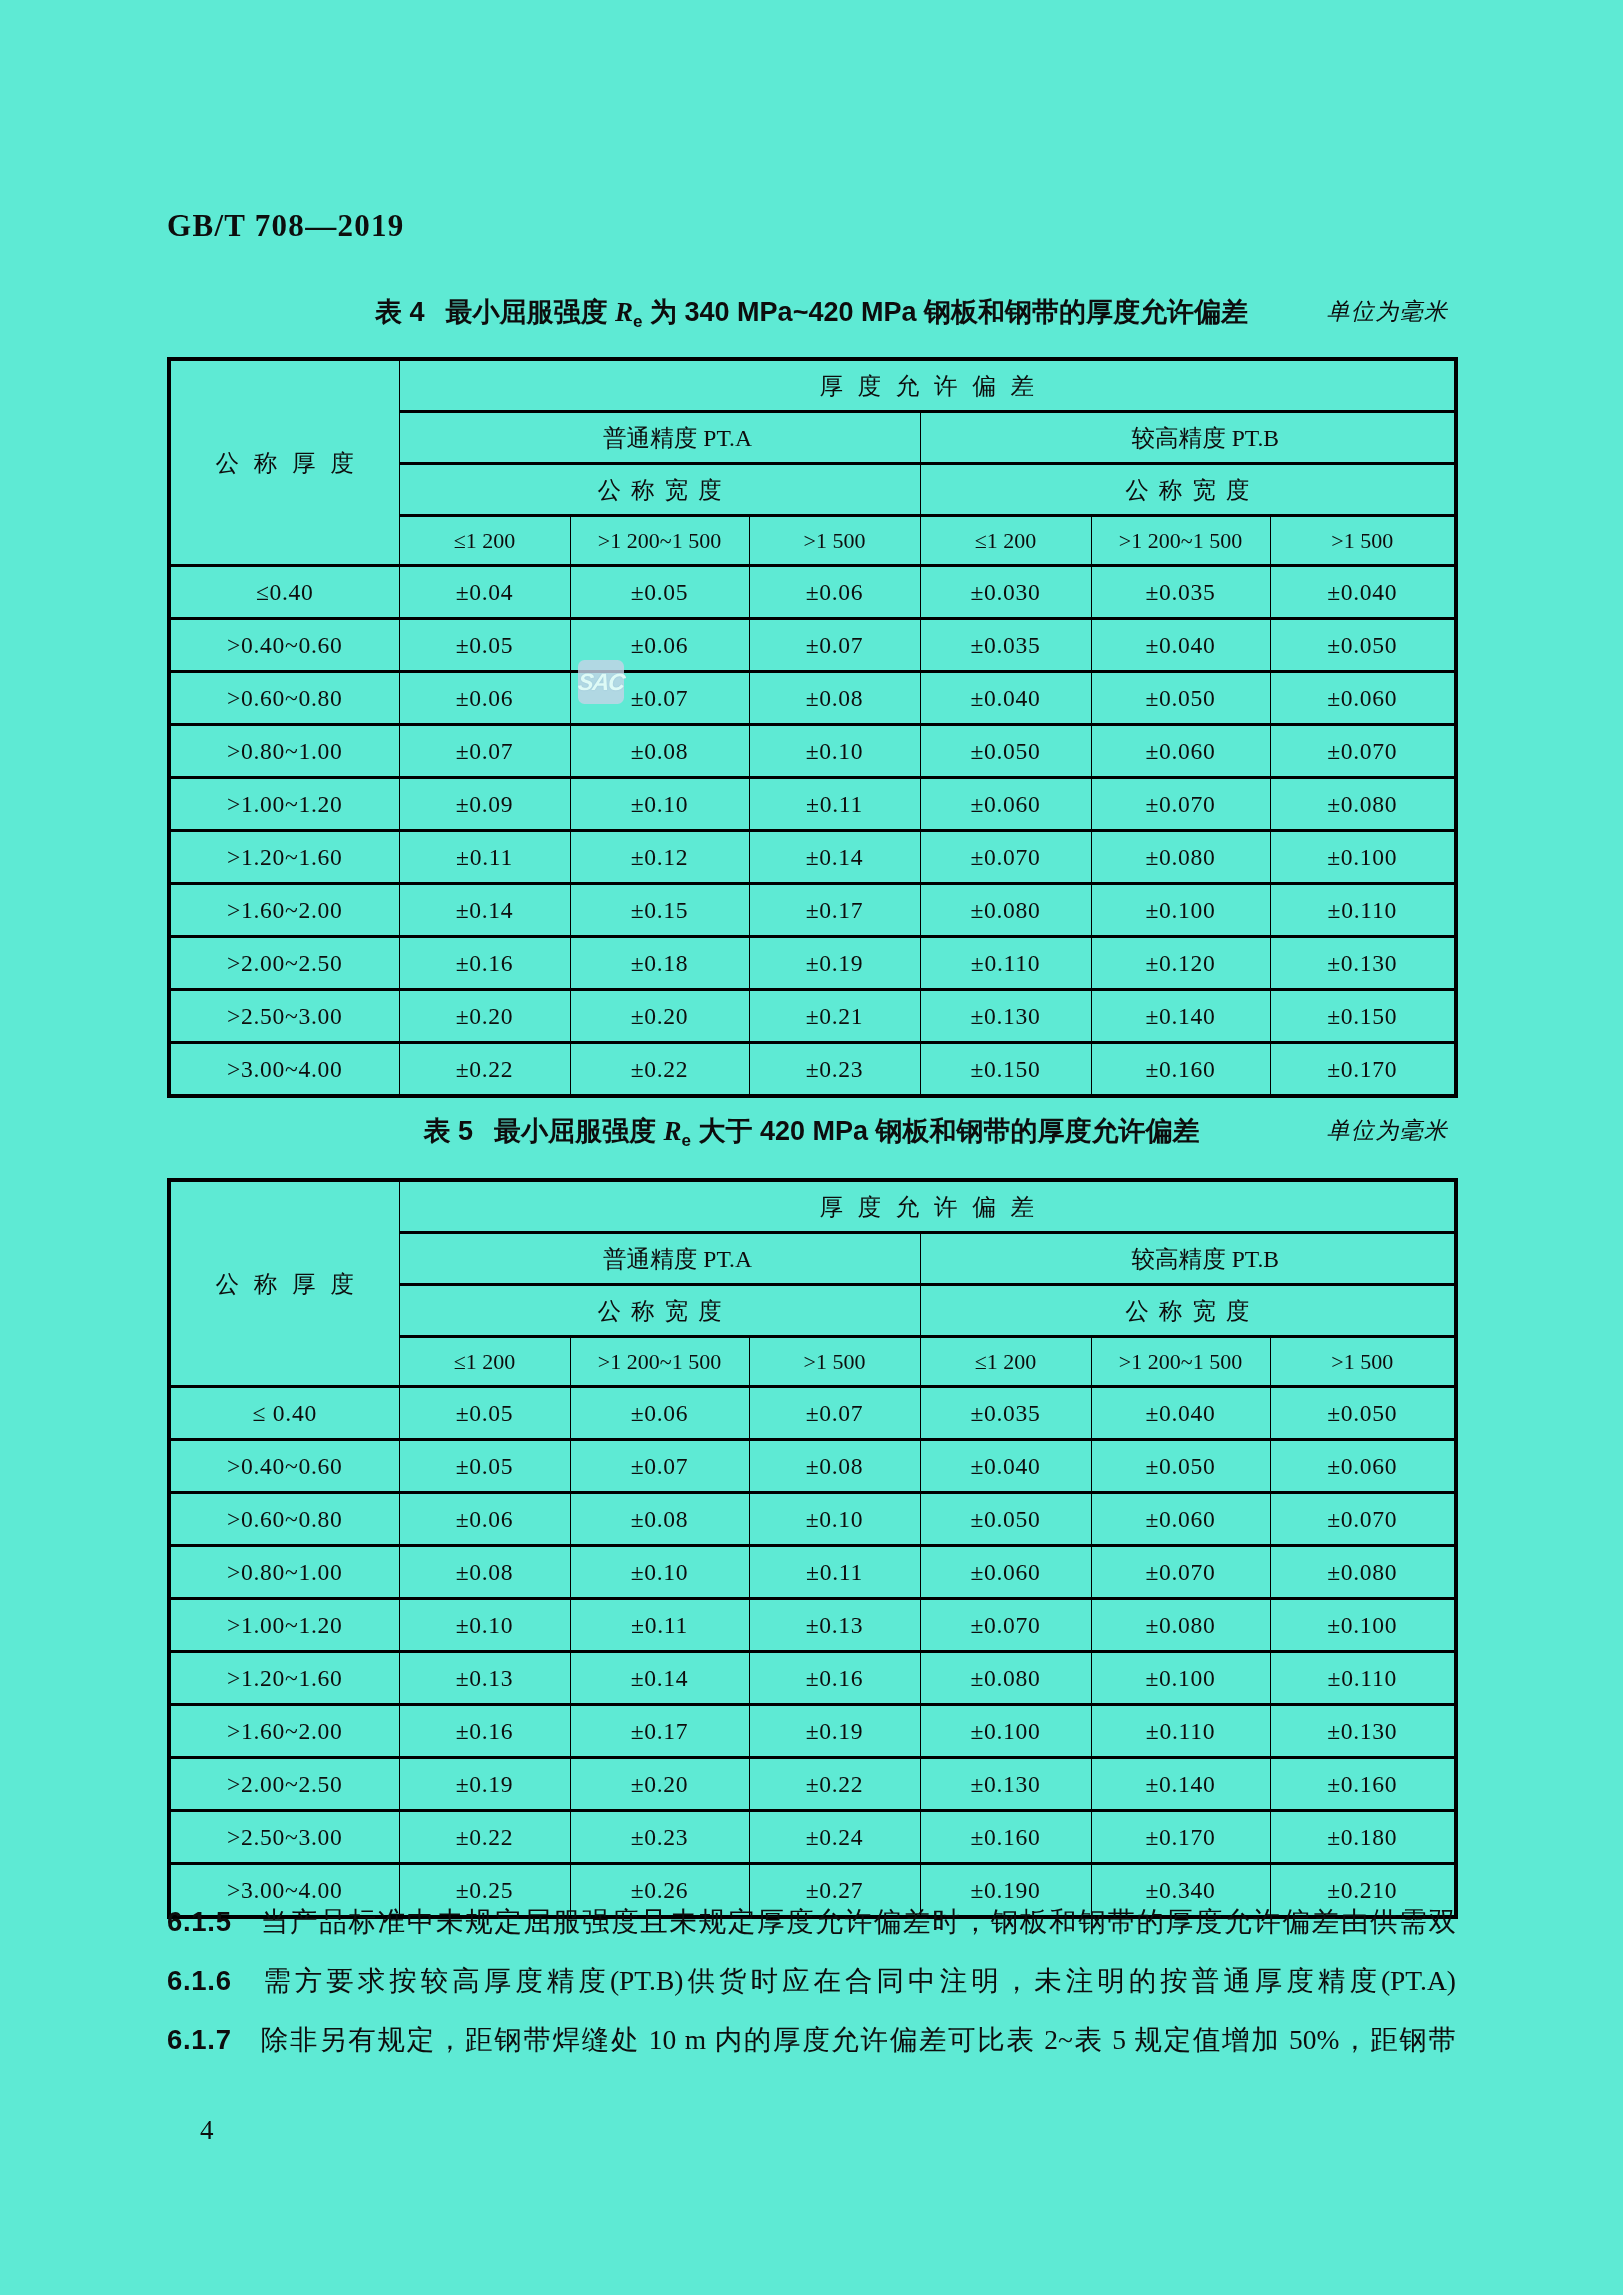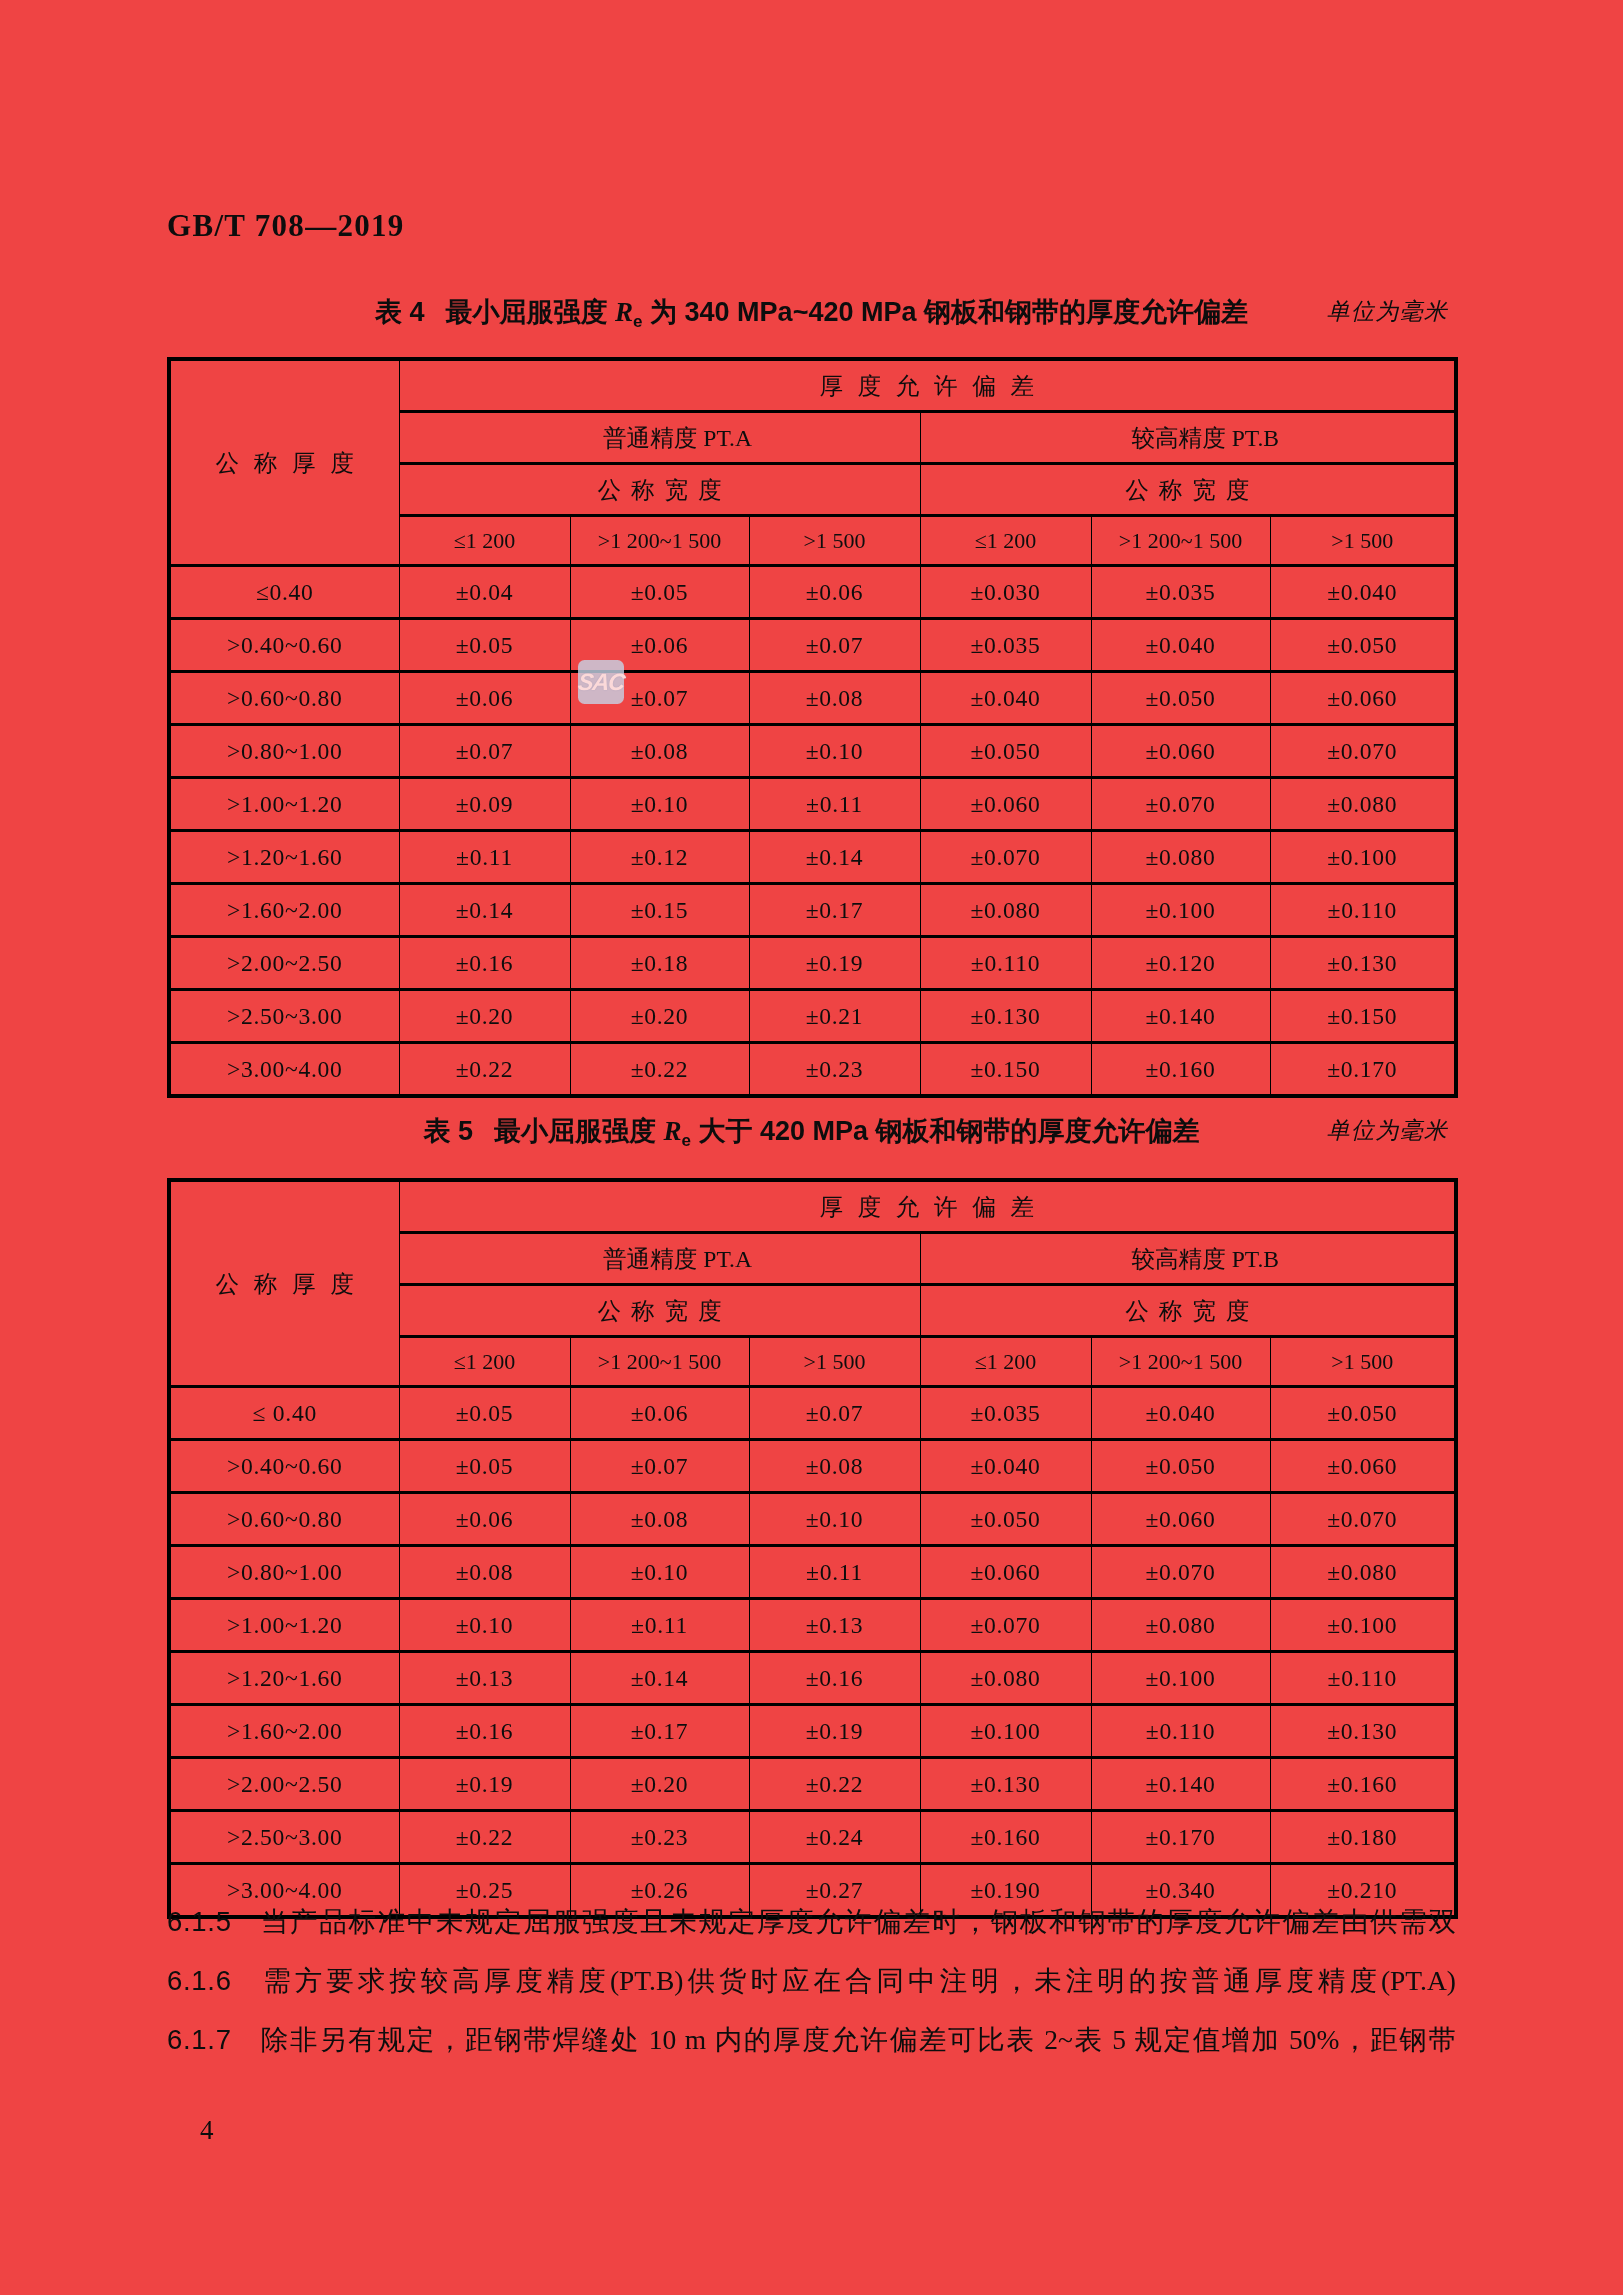--- a/index.html
+++ b/index.html
@@ -1,17 +1,17 @@
 <!DOCTYPE html>
 <html style="font-size:10.5px"><head>
 <meta charset="utf-8">
 <style>
   html,body { margin:0; padding:0; background:#e8e8e8; }
   .page {
-    position:relative; width:1623px; height:2295px; background:#ef4444;
+    position:relative; width:1623px; height:2295px; background:#5eead4;
     font-family:"Liberation Serif","DejaVu Serif",serif; color:#0d0d0d;
     overflow:hidden; margin:0 auto;
   }
   .doc-number {
     position:absolute; left:167px; top:208px;
     font-size:31px; font-weight:700; letter-spacing:1.3px;
     font-family:"Liberation Serif","DejaVu Serif",serif;
   }
   .caption {
     position:absolute; left:167px; width:1289px; height:39px; line-height:39px;
@@ -49,21 +49,21 @@
   .spec-table tbody td { height:50px; letter-spacing:0.7px; }
 
   .clauses { position:absolute; left:167px; top:1892px; width:1289px; }
   .cl-line {
     height:59px; line-height:59px; font-size:27.5px;
     text-align:justify; overflow:hidden; white-space:nowrap;
   }
   .cl-line.fill { text-align:justify; text-align-last:justify; white-space:normal; height:59px; }
   .cl-line .cnum {
     font-family:"Liberation Sans","DejaVu Sans",sans-serif;
-    font-weight:400; margin-right:27.5px; letter-spacing:0.7px;
+    font-weight:700; margin-right:27.5px; letter-spacing:0.7px;
   }
   .page-num { position:absolute; left:200px; top:2115px; font-size:27px; }
 
   .watermark {
     position:absolute; left:578px; top:660px; width:46px; height:44px;
     background:#c6d4e7; opacity:0.8; border-radius:6.5px;
     display:flex; align-items:center; justify-content:center; overflow:visible;
   }
   .watermark .wm-text {
     font-family:"Liberation Sans","DejaVu Sans",sans-serif;

